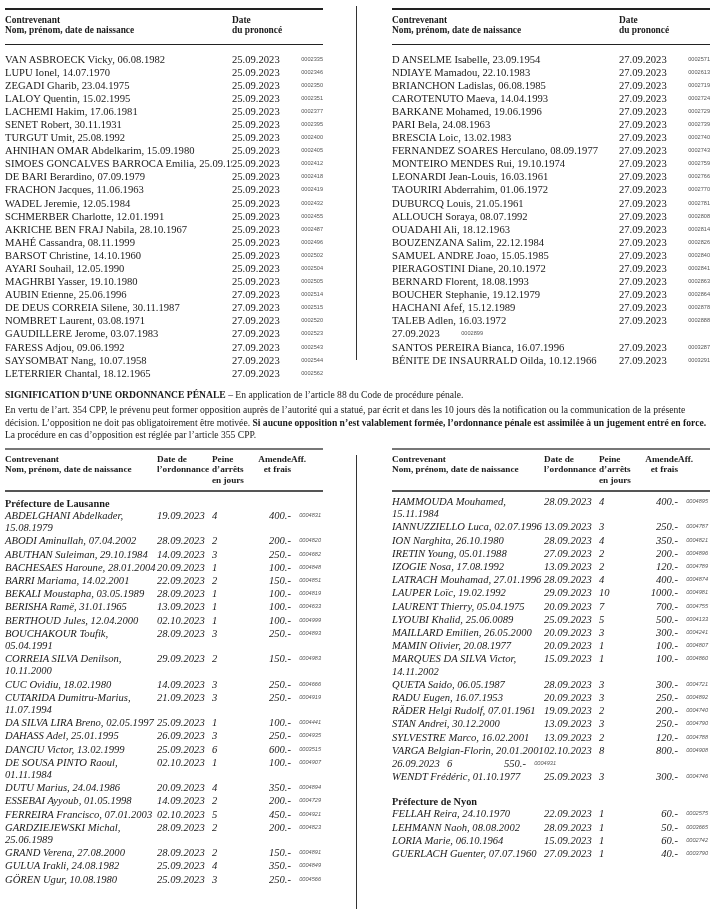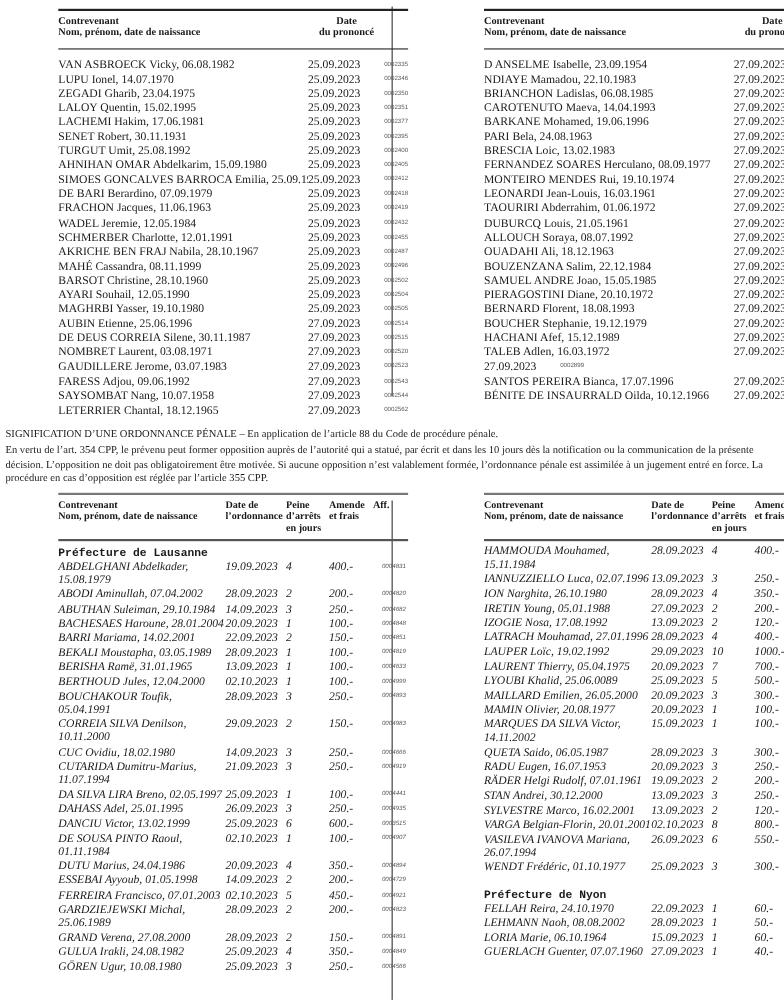--- a/index.html
+++ b/index.html
@@ -1,57 +1,57 @@
 <!DOCTYPE html>
 <html><head>
 <meta charset="utf-8">
 <style>
   * { box-sizing: border-box; margin: 0; padding: 0; }
   html, body { width: 713px; height: 909px; background: #ffffff; overflow: hidden; }
   body { font-family: "Liberation Serif", "DejaVu Serif", serif; color: #1a1a1a; position: relative; }
 
-  .col { position: absolute; margin-left: 48px; }
+  .col { position: absolute; }
   .col-left { left: 5px; width: 318px; }
   .col-right { left: 392px; width: 318px; }
 
   .vrule { position: absolute; left: 356px; width: 1px; background: #333; }
 
   
   .t1 { top: 8px; }
   .t1 .rule-top { height: 1.5px; background: #222; }
   .t1 .head { display: flex; padding-top: 5px; height: 34px; font-weight: bold; font-size: 9.4px; line-height: 10.5px; }
   .t1 .head .c-name { width: 227px; }
-  .t1 .head .c-date { width: 70px; text-align: center; }
+  .t1 .head .c-date { width: 70px; }
   .t1 .rule-mid { height: 1px; background: #222; margin-bottom: 8px; }
   .t1 .row { display: flex; height: 13.1px; font-size: 10.6px; line-height: 13.1px; white-space: nowrap; }
   .t1 .row .c-name { width: 227px; overflow: hidden; }
   .t1 .row .c-date { width: 65px; }
   .t1 .row .c-aff { width: 26px; font-family: "Liberation Sans", "DejaVu Sans", sans-serif; font-size: 5.6px; color: #555; line-height: 12px; text-align: right; }
 
   
   .notice { position: absolute; left: 5px; top: 389px; width: 703px; font-size: 9.6px; line-height: 12.4px; }
   .notice .title-line { margin-bottom: 3px; }
-  .notice b { font-weight: normal; }
+  .notice b { font-weight: bold; }
 
   
   .t2 { top: 448px; }
   .t2 .rule-top { height: 2px; background: #777; }
   .t2 .head { display: flex; padding-top: 4px; height: 40px; font-weight: bold; font-size: 9.2px; line-height: 10.3px; }
   .t2 .rule-mid { height: 2px; background: #555; margin-bottom: 4px; }
   .c2-name { width: 152px; }
   .c2-date { width: 55px; }
   .c2-peine { width: 39px; }
-  .c2-amende { width: 40px; }
+  .c2-amende { width: 40px; text-align: right; }
   .c2-aff { width: 30px; }
   .t2 .row { display: flex; font-size: 10.6px; line-height: 12.2px; padding-bottom: 1px; font-style: italic; }
   .t2 .row .c2-name { white-space: normal; }
   .t2 .row .c2-date, .t2 .row .c2-peine, .t2 .row .c2-amende { white-space: nowrap; }
   .t2 .row .c2-aff { font-family: "Liberation Sans", "DejaVu Sans", sans-serif; font-size: 5.6px; color: #555; line-height: 11px; text-align: right; }
   .t2 .sub { display: flex; flex-direction: column; }
-  .t2 .section-title { font-weight: bold; font-size: 10.3px; line-height: 13px; padding-top: 1px; font-family: Liberation Mono, monospace; }
+  .t2 .section-title { font-weight: bold; font-size: 10.3px; line-height: 13px; padding-top: 1px; }
   .t2 .section-gap { height: 10px; }
 </style>
 </head>
 <body>
 
 <div class="vrule" style="top:6px;height:354px;"></div>
 <div class="vrule" style="top:455px;height:454px;"></div>
 
 <div class="col col-left t1">
   <div class="rule-top"></div>
@@ -136,21 +136,21 @@
         <div class="c-name">AKRICHE BEN FRAJ Nabila, 28.10.1967</div>
         <div class="c-date">25.09.2023</div>
         <div class="c-aff">0002487</div>
       </div>
       <div class="row">
         <div class="c-name">MAHÉ Cassandra, 08.11.1999</div>
         <div class="c-date">25.09.2023</div>
         <div class="c-aff">0002496</div>
       </div>
       <div class="row">
-        <div class="c-name">BARSOT Christine, 28.10.1960</div>
+        <div class="c-name">BARSOT Christine, 14.10.1960</div>
         <div class="c-date">25.09.2023</div>
         <div class="c-aff">0002502</div>
       </div>
       <div class="row">
         <div class="c-name">AYARI Souhail, 12.05.1990</div>
         <div class="c-date">25.09.2023</div>
         <div class="c-aff">0002504</div>
       </div>
       <div class="row">
         <div class="c-name">MAGHRBI Yasser, 19.10.1980</div>
@@ -312,21 +312,21 @@
       <div class="row">
         <div class="c-name">TALEB Adlen, 16.03.1972</div>
         <div class="c-date">27.09.2023</div>
         <div class="c-aff">0002888</div>
       </div>
       <div class="row">
         <div class="c-date">27.09.2023</div>
         <div class="c-aff">0002899</div>
       </div>
       <div class="row">
-        <div class="c-name">SANTOS PEREIRA Bianca, 17.07.1996</div>
+        <div class="c-name">SANTOS PEREIRA Bianca, 16.07.1996</div>
         <div class="c-date">27.09.2023</div>
         <div class="c-aff">0003287</div>
       </div>
       <div class="row">
         <div class="c-name">BÉNITE DE INSAURRALD Oilda, 10.12.1966</div>
         <div class="c-date">27.09.2023</div>
         <div class="c-aff">0003291</div>
       </div>
     </div>
 </div>
@@ -997,21 +997,20 @@
           <div>8</div>
         </div>
         <div class="c2-amende sub">
           <div>800.-</div>
         </div>
         <div class="c2-aff sub">
           <div>0004908</div>
         </div>
       </div>
       <div class="row">
-        <div class="c2-name">VASILEVA IVANOVA Mariana, 26.07.1994</div>
         <div class="c2-date sub">
           <div>26.09.2023</div>
         </div>
         <div class="c2-peine sub">
           <div>6</div>
         </div>
         <div class="c2-amende sub">
           <div>550.-</div>
         </div>
         <div class="c2-aff sub">

